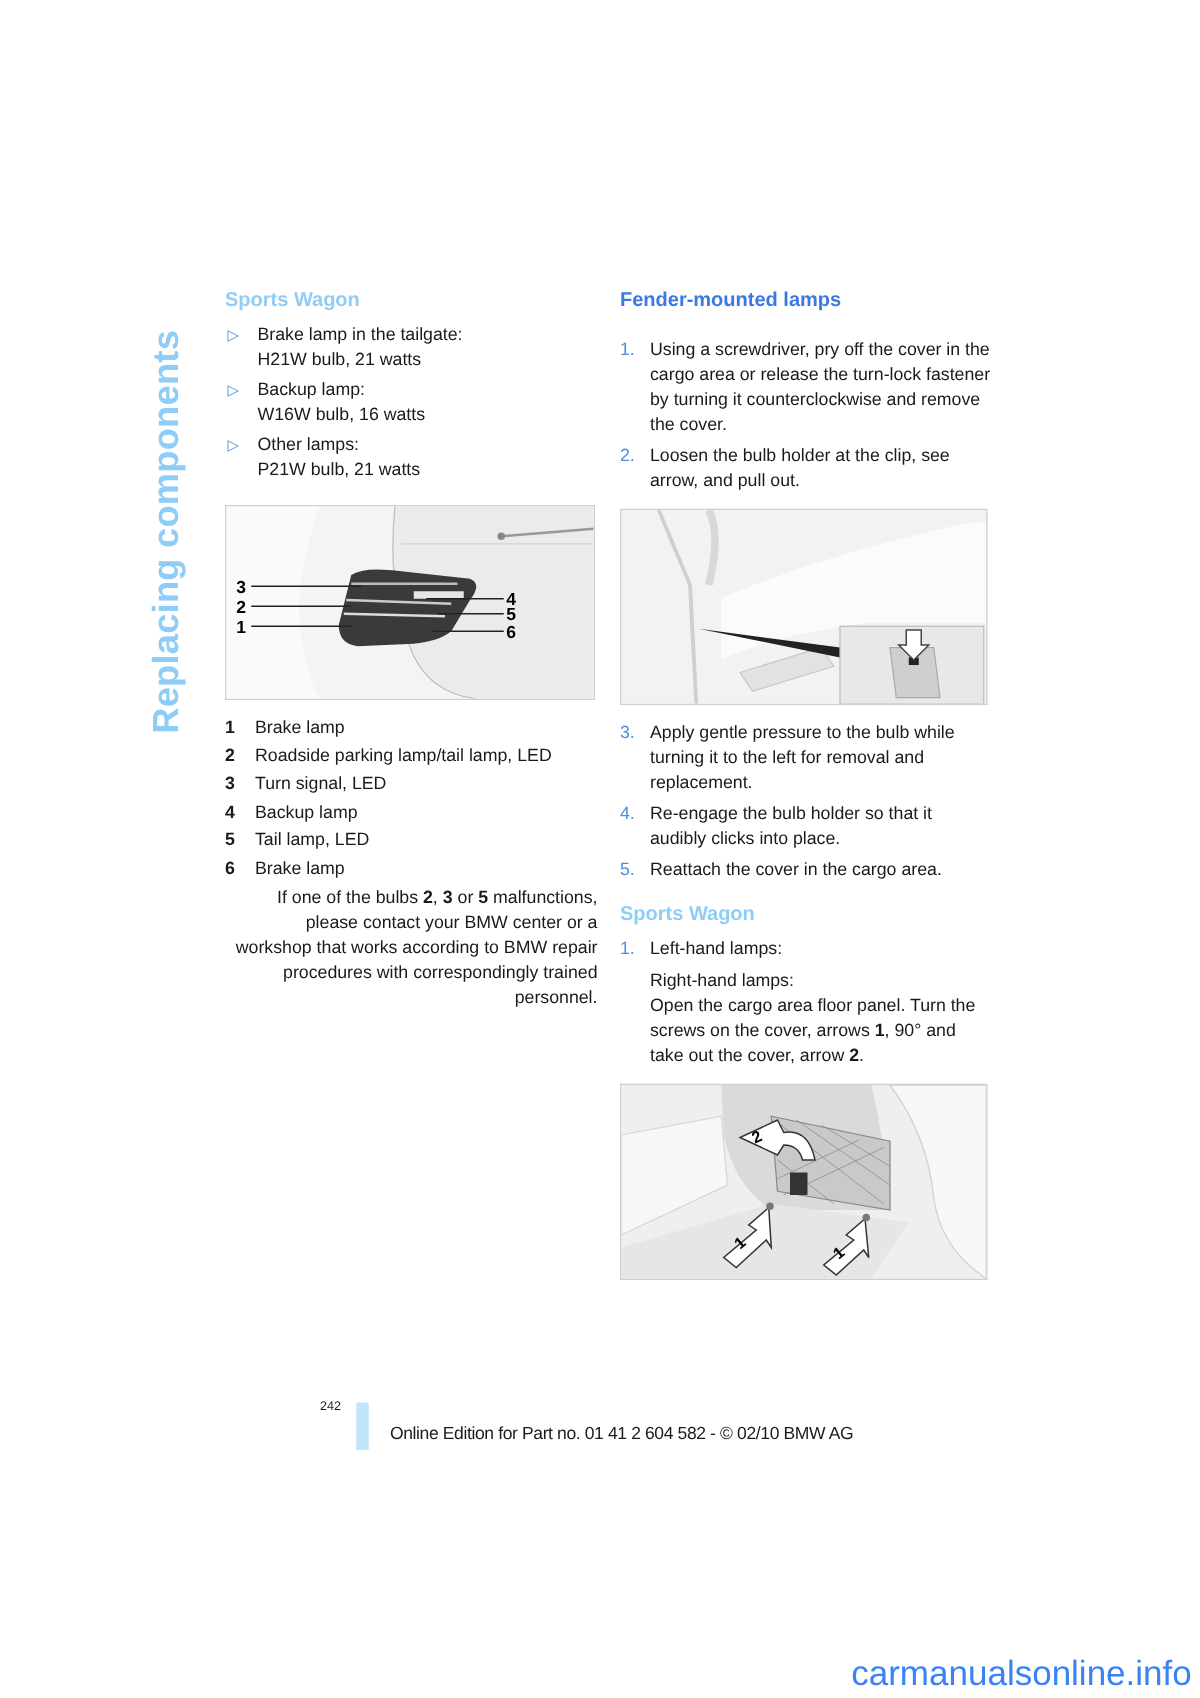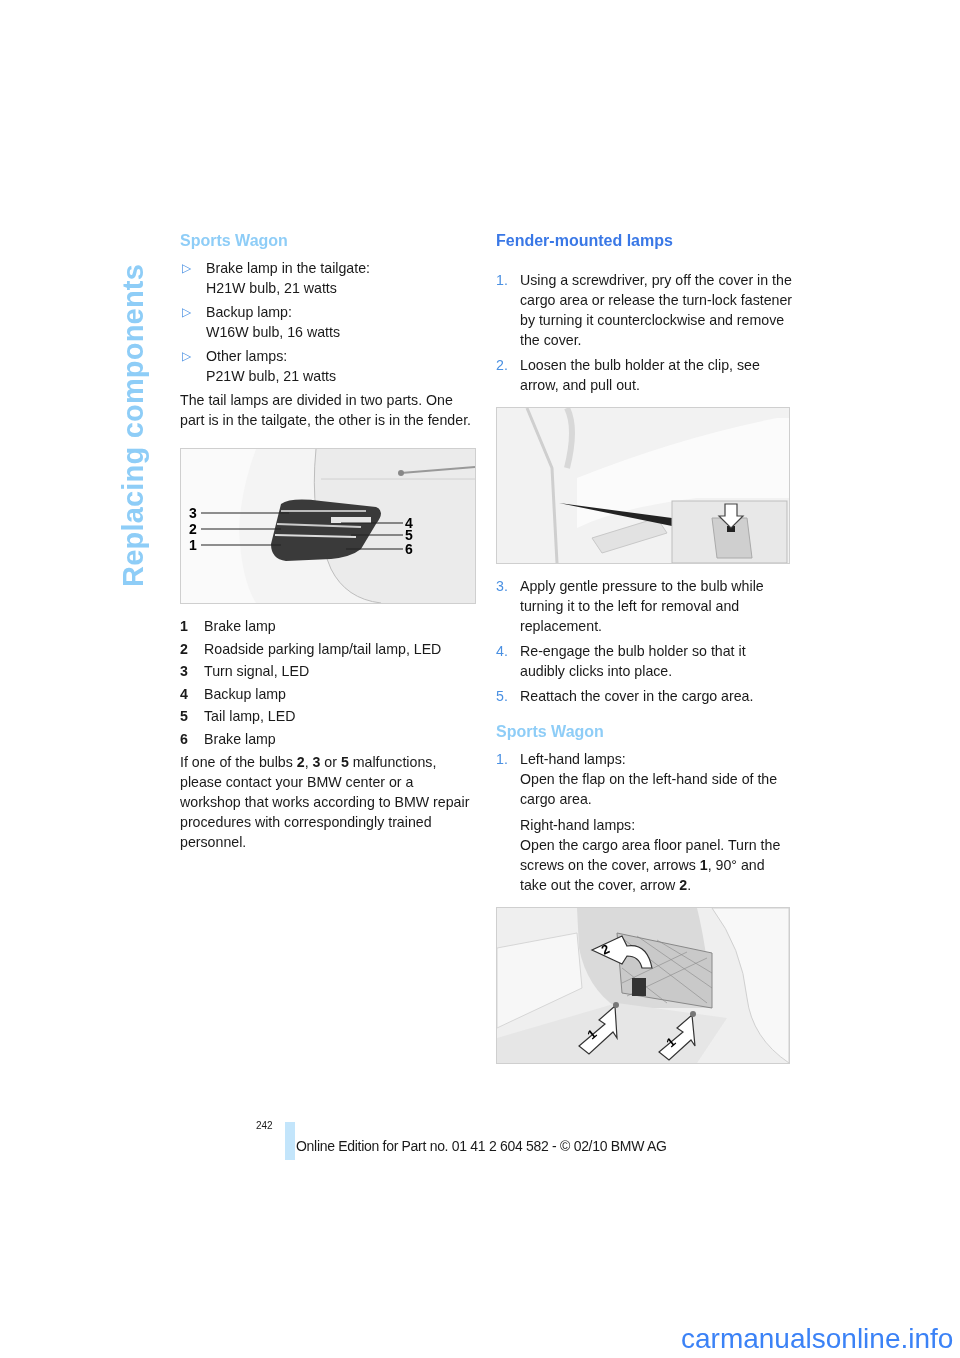--- a/index.html
+++ b/index.html
@@ -11,35 +11,35 @@
       font-size: 29px; font-weight: bold; color: #8ecdf7; letter-spacing: 0.2px; line-height: 30px; }
     .col { position: absolute; width: 298px; font-size: 14.2px; line-height: 20px; }
     .col-left { left: 180px; top: 230px; }
     .col-right { left: 496px; top: 230px; }
     h3.sub { margin: 0 0 6px 0; font-size: 16px; font-weight: bold; color: #8ecdf7; line-height: 22px; }
     h2.sec { margin: 0 0 10px 0; font-size: 16px; font-weight: bold; color: #3a78e6; line-height: 22px; }
     .bullet { display: flex; margin-bottom: 4px; }
     .bullet .mark { width: 24px; flex: none; color: #4a90e2; font-size: 12px; padding-left: 2px; }
     .bullet .txt { flex: 1; }
     p { margin: 0 0 0 0; }
-    .para { margin-top: 0; }
+    .para { margin-top: 0; text-align: right; }
     .fig { border: 1px solid #cfcfcf; background: #f1f1f1; position: relative; overflow: hidden; }
     .fig-left { width: 294px; height: 154px; margin: 18px 0 12px 0; }
     .fig-right1 { width: 292px; height: 155px; margin: 12px 0 12px 0; }
     .fig-right2 { width: 292px; height: 155px; margin: 12px 0 0 0; }
     .legend-row { display: flex; margin-bottom: 2.6px; }
     .legend-row .num { width: 24px; flex: none; font-weight: bold; }
     .step { display: flex; margin-bottom: 5px; }
     .step .n { width: 24px; flex: none; color: #4a90e2; }
     .step .txt { flex: 1; }
     .step .txt p + p { margin-top: 6px; }
     b { font-weight: bold; }
     .footer-page { position: absolute; left: 256px; top: 1120px; font-size: 10px; }
     .footer-bar { position: absolute; left: 285px; top: 1122px; width: 10px; height: 38px; background: #c3e5fb; }
-    .footer-text { position: absolute; left: 296px; top: 1138px; font-size: 14px; letter-spacing: -0.3px; }
+    .footer-text { position: absolute; left: 296px; top: 1138px; font-size: 14px; letter-spacing: -0.3px; padding-left: 16px; }
     .watermark { position: absolute; left: 681px; top: 1323px; font-size: 28px; color: #3b82f6; }
     .fig svg { display: block; }
   </style>
 </head>
 <body>
 
 <div class="side-title">
   <span>Replacing components</span>
 </div>
 
@@ -52,21 +52,20 @@
   </div>
   <div class="bullet">
     <span class="mark">▷</span>
     <span class="txt"><span>Backup lamp:</span><br><span>W16W bulb, 16 watts</span></span>
   </div>
   <div class="bullet">
     <span class="mark">▷</span>
     <span class="txt"><span>Other lamps:</span><br><span>P21W bulb, 21 watts</span></span>
   </div>
 
-  <p>The tail lamps are divided in two parts. One part is in the tailgate, the other is in the fender.</p>
 
   <div class="fig fig-left">
     <svg width="294" height="154" viewBox="0 0 294 154">
       <rect x="0" y="0" width="294" height="154" fill="#f4f4f4"></rect>
       <path d="M0 0 H75 Q60 40 58 80 Q60 130 75 154 H0 Z" fill="#fafafa"></path>
       <path d="M135 0 Q128 70 150 120 Q165 150 200 154 H294 V0 Z" fill="#ebebeb"></path>
       <path d="M135 0 Q128 70 150 120 Q165 150 200 154" fill="none" stroke="#bdbdbd" stroke-width="1"></path>
       <line x1="140" y1="30" x2="294" y2="30" stroke="#d0d0d0" stroke-width="1"></line>
       <line x1="220" y1="24" x2="294" y2="18" stroke="#999" stroke-width="2"></line>
       <circle cx="220" cy="24" r="3" fill="#888"></circle>
@@ -160,21 +159,21 @@
       <span class="n">5.</span>
       <span class="txt">Reattach the cover in the cargo area.</span>
     </div>
 
   <div style="height:10px"></div>
   <h3 class="sub">Sports Wagon</h3>
 
   <div class="step">
     <span class="n">1.</span>
     <div class="txt">
-      <p><span>Left-hand lamps:</span><br><span>Open the flap on the left-hand side of the cargo area.</span></p>
+      <p><span>Left-hand lamps:</span><br></p>
       <p><span>Right-hand lamps:</span><br><span><span>Open the cargo area floor panel. Turn the screws on the cover, arrows </span><b>1</b><span>, 90° and take out the cover, arrow </span><b>2</b><span>.</span></span></p>
     </div>
   </div>
 
   <div class="fig fig-right2">
     <svg width="292" height="155" viewBox="0 0 292 155">
       <rect x="0" y="0" width="292" height="155" fill="#efefef"></rect>
       <path d="M0 40 L80 25 L85 80 L0 120 Z" fill="#f7f7f7" stroke="#d6d6d6"></path>
       <path d="M80 0 L200 0 Q210 40 215 100 L120 100 Q90 80 82 40 Z" fill="#dadada"></path>
       <path d="M120 25 L215 45 L215 100 L125 85 Z" fill="#c9c9c9" stroke="#888" stroke-width="1"></path>

